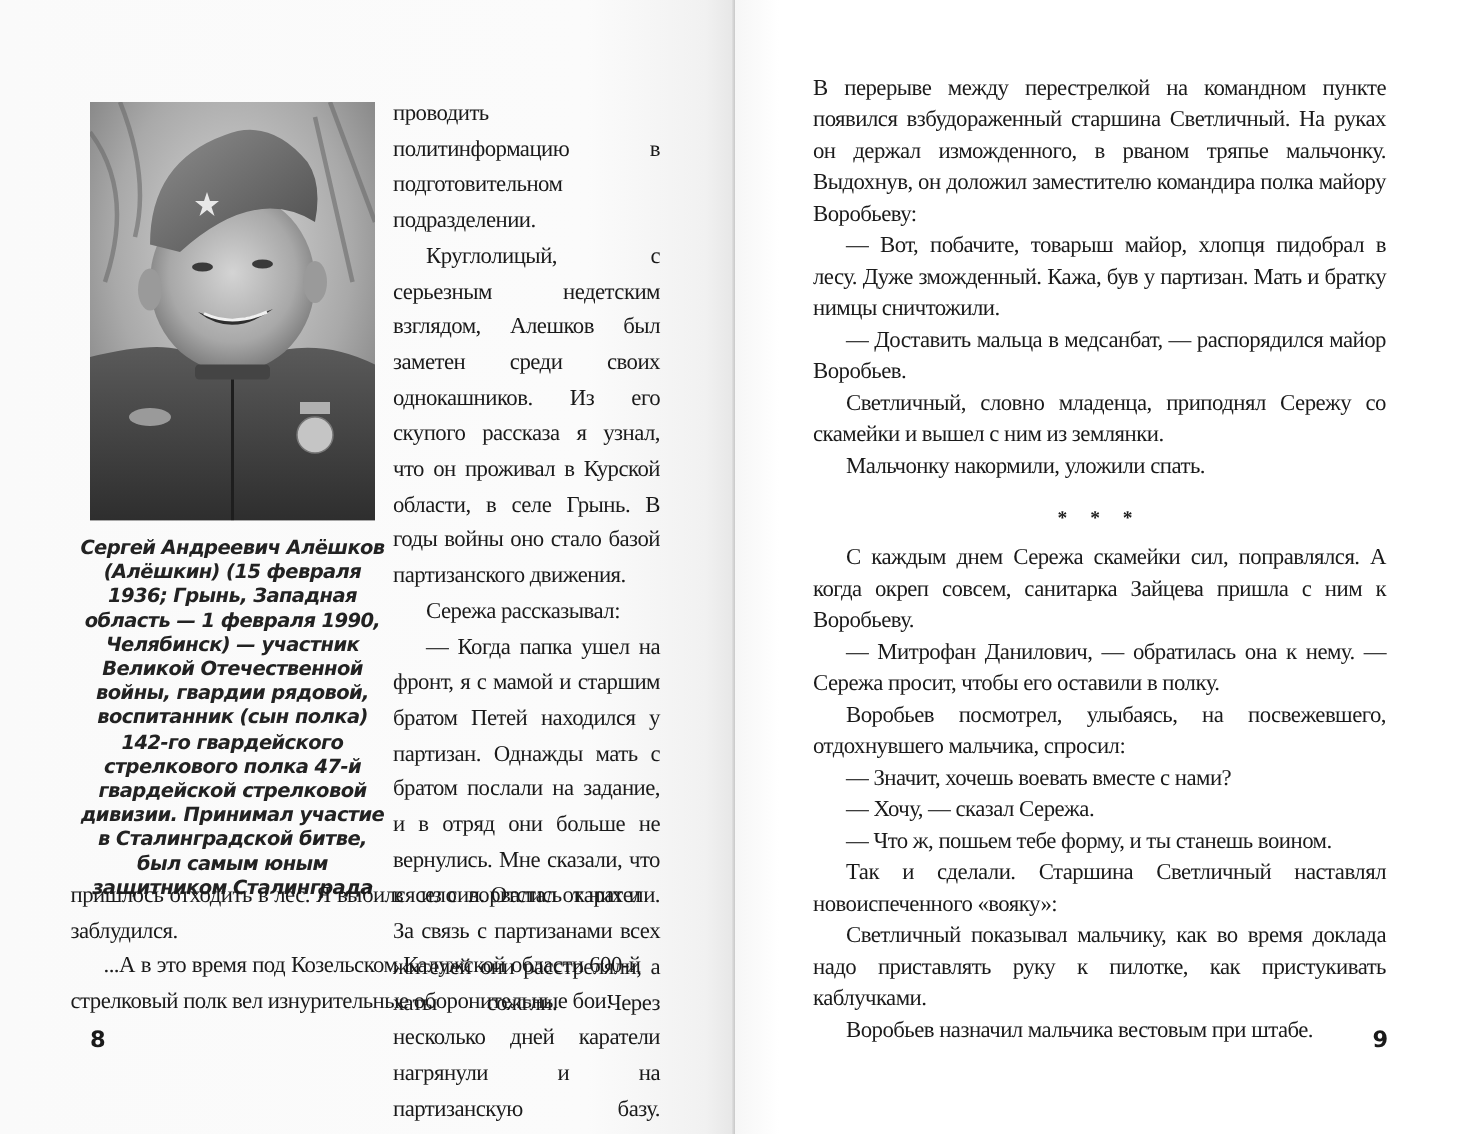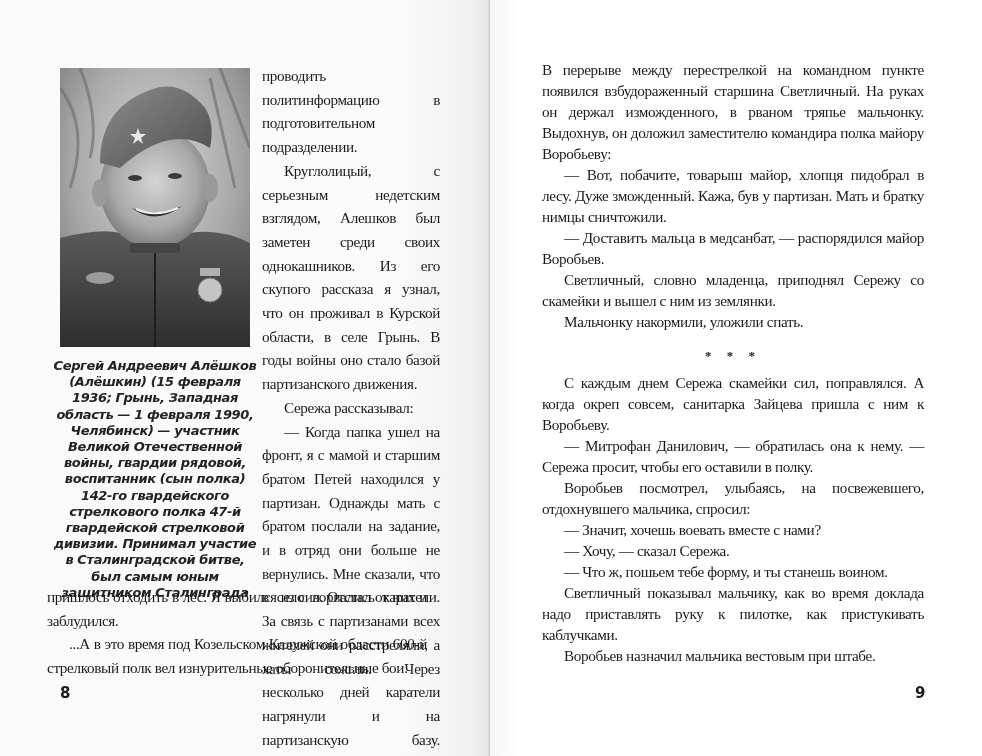--- a/index.html
+++ b/index.html
@@ -41,21 +41,21 @@
     position:absolute; left:262px; top:64px; width:178px;
     font-size:15.2px; line-height:23.7px; text-align:justify;
     letter-spacing:-0.35px;
   }
   .full-text-left {
     position:absolute; left:47px; top:585px; width:380px;
     font-size:15.2px; line-height:23.7px; text-align:justify;
     letter-spacing:-0.35px;
   }
   .right-text {
-    position:absolute; left:542px; top:59px; width:382px;
+    position:absolute; left:542px; top:48px; width:382px;
     font-size:15.2px; line-height:21.0px; text-align:justify;
     letter-spacing:-0.35px;
   }
   p { margin:0; }
   .indent { text-indent:22px; }
   .noindent { text-indent:0; }
   .stars { text-align:center; padding:13px 0 6px 0; letter-spacing:6px; font-size:13px; font-weight:bold; }
 
   .page-number {
     position:absolute; top:684px;
@@ -136,18 +136,19 @@
     <p class="indent">— Доставить мальца в медсанбат, — распорядился майор Воробьев.</p>
     <p class="indent">Светличный, словно младенца, приподнял Сережу со скамейки и вышел с ним из землянки.</p>
     <p class="indent">Мальчонку накормили, уложили спать.</p>
     <div class="stars">* * *</div>
     <p class="indent">С каждым днем Сережа скамейки сил, поправлялся. А когда окреп совсем, санитарка Зайцева пришла с ним к Воробьеву.</p>
     <p class="indent">— Митрофан Данилович, — обратилась она к нему. — Сережа просит, чтобы его оставили в полку.</p>
     <p class="indent">Воробьев посмотрел, улыбаясь, на посвежевшего, отдохнувшего мальчика, спросил:</p>
     <p class="indent">— Значит, хочешь воевать вместе с нами?</p>
     <p class="indent">— Хочу, — сказал Сережа.</p>
     <p class="indent">— Что ж, пошьем тебе форму, и ты станешь воином.</p>
+    <p class="indent">Так и сделали. Старшина Светличный наставлял новоиспеченного «вояку»:</p>
     <p class="indent">Светличный показывал мальчику, как во время доклада надо приставлять руку к пилотке, как пристукивать каблучками.</p>
     <p class="indent">Воробьев назначил мальчика вестовым при штабе.</p>
   </div>
 
   <div class="page-number" style="left:425px;">9</div>
 </div>
 
 </body></html>

